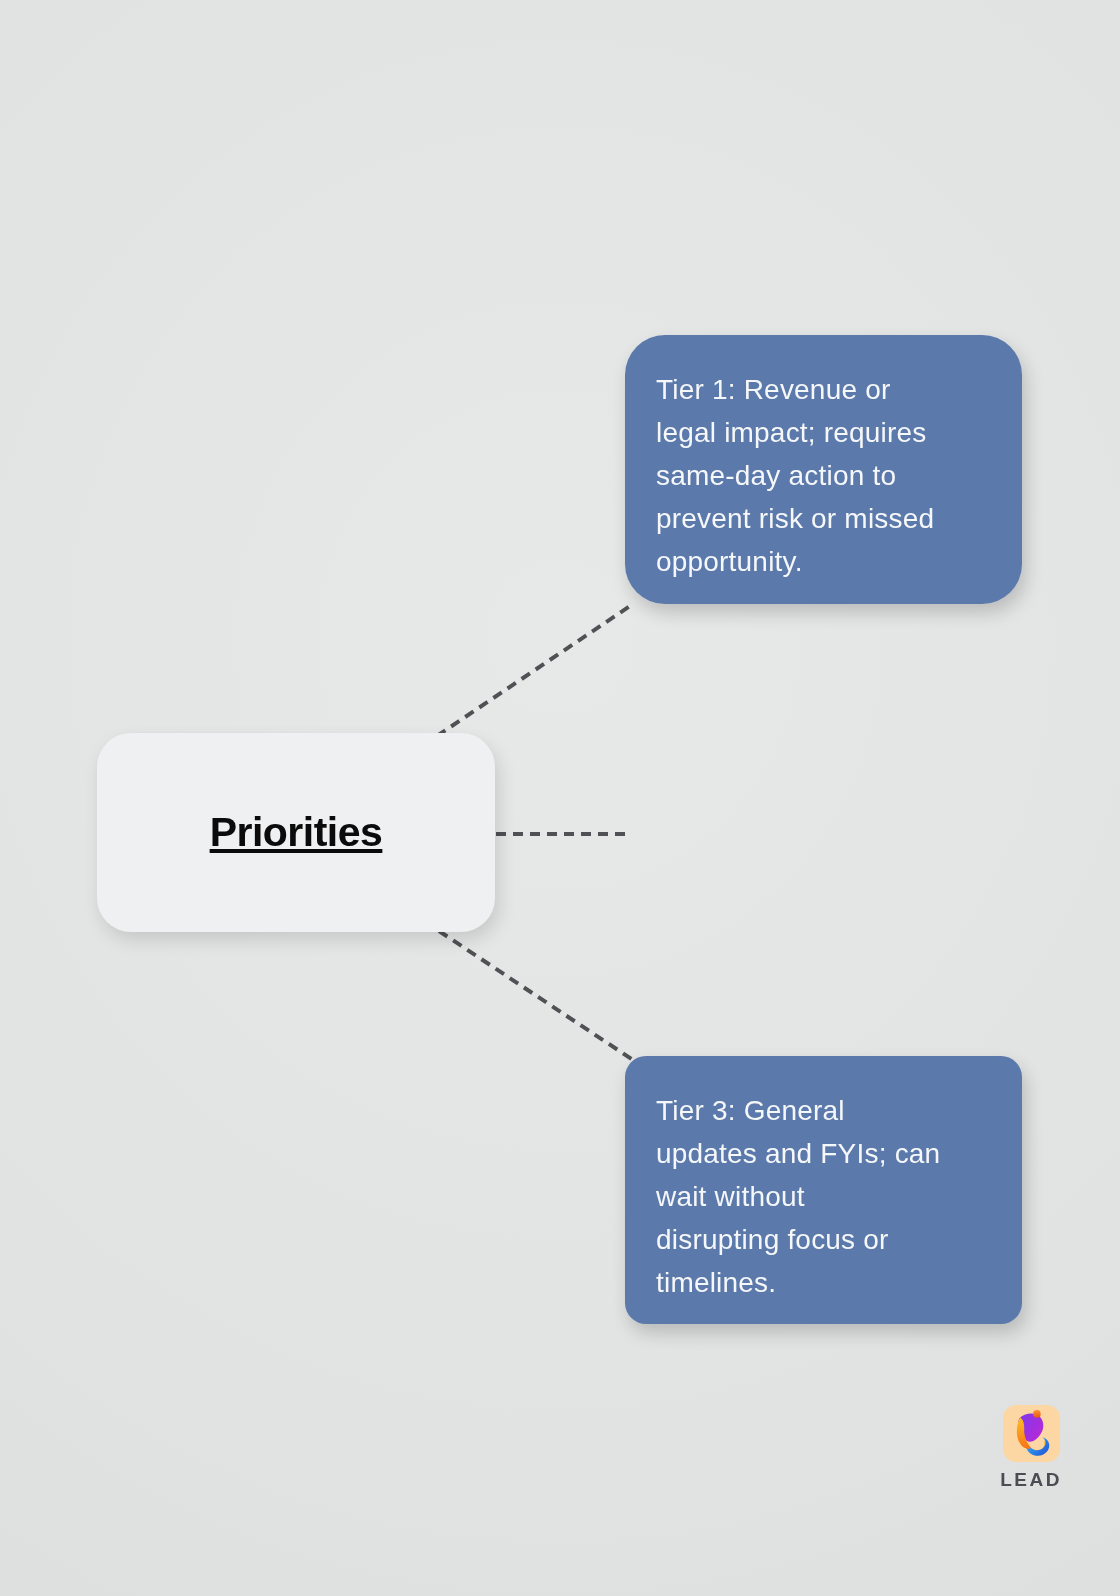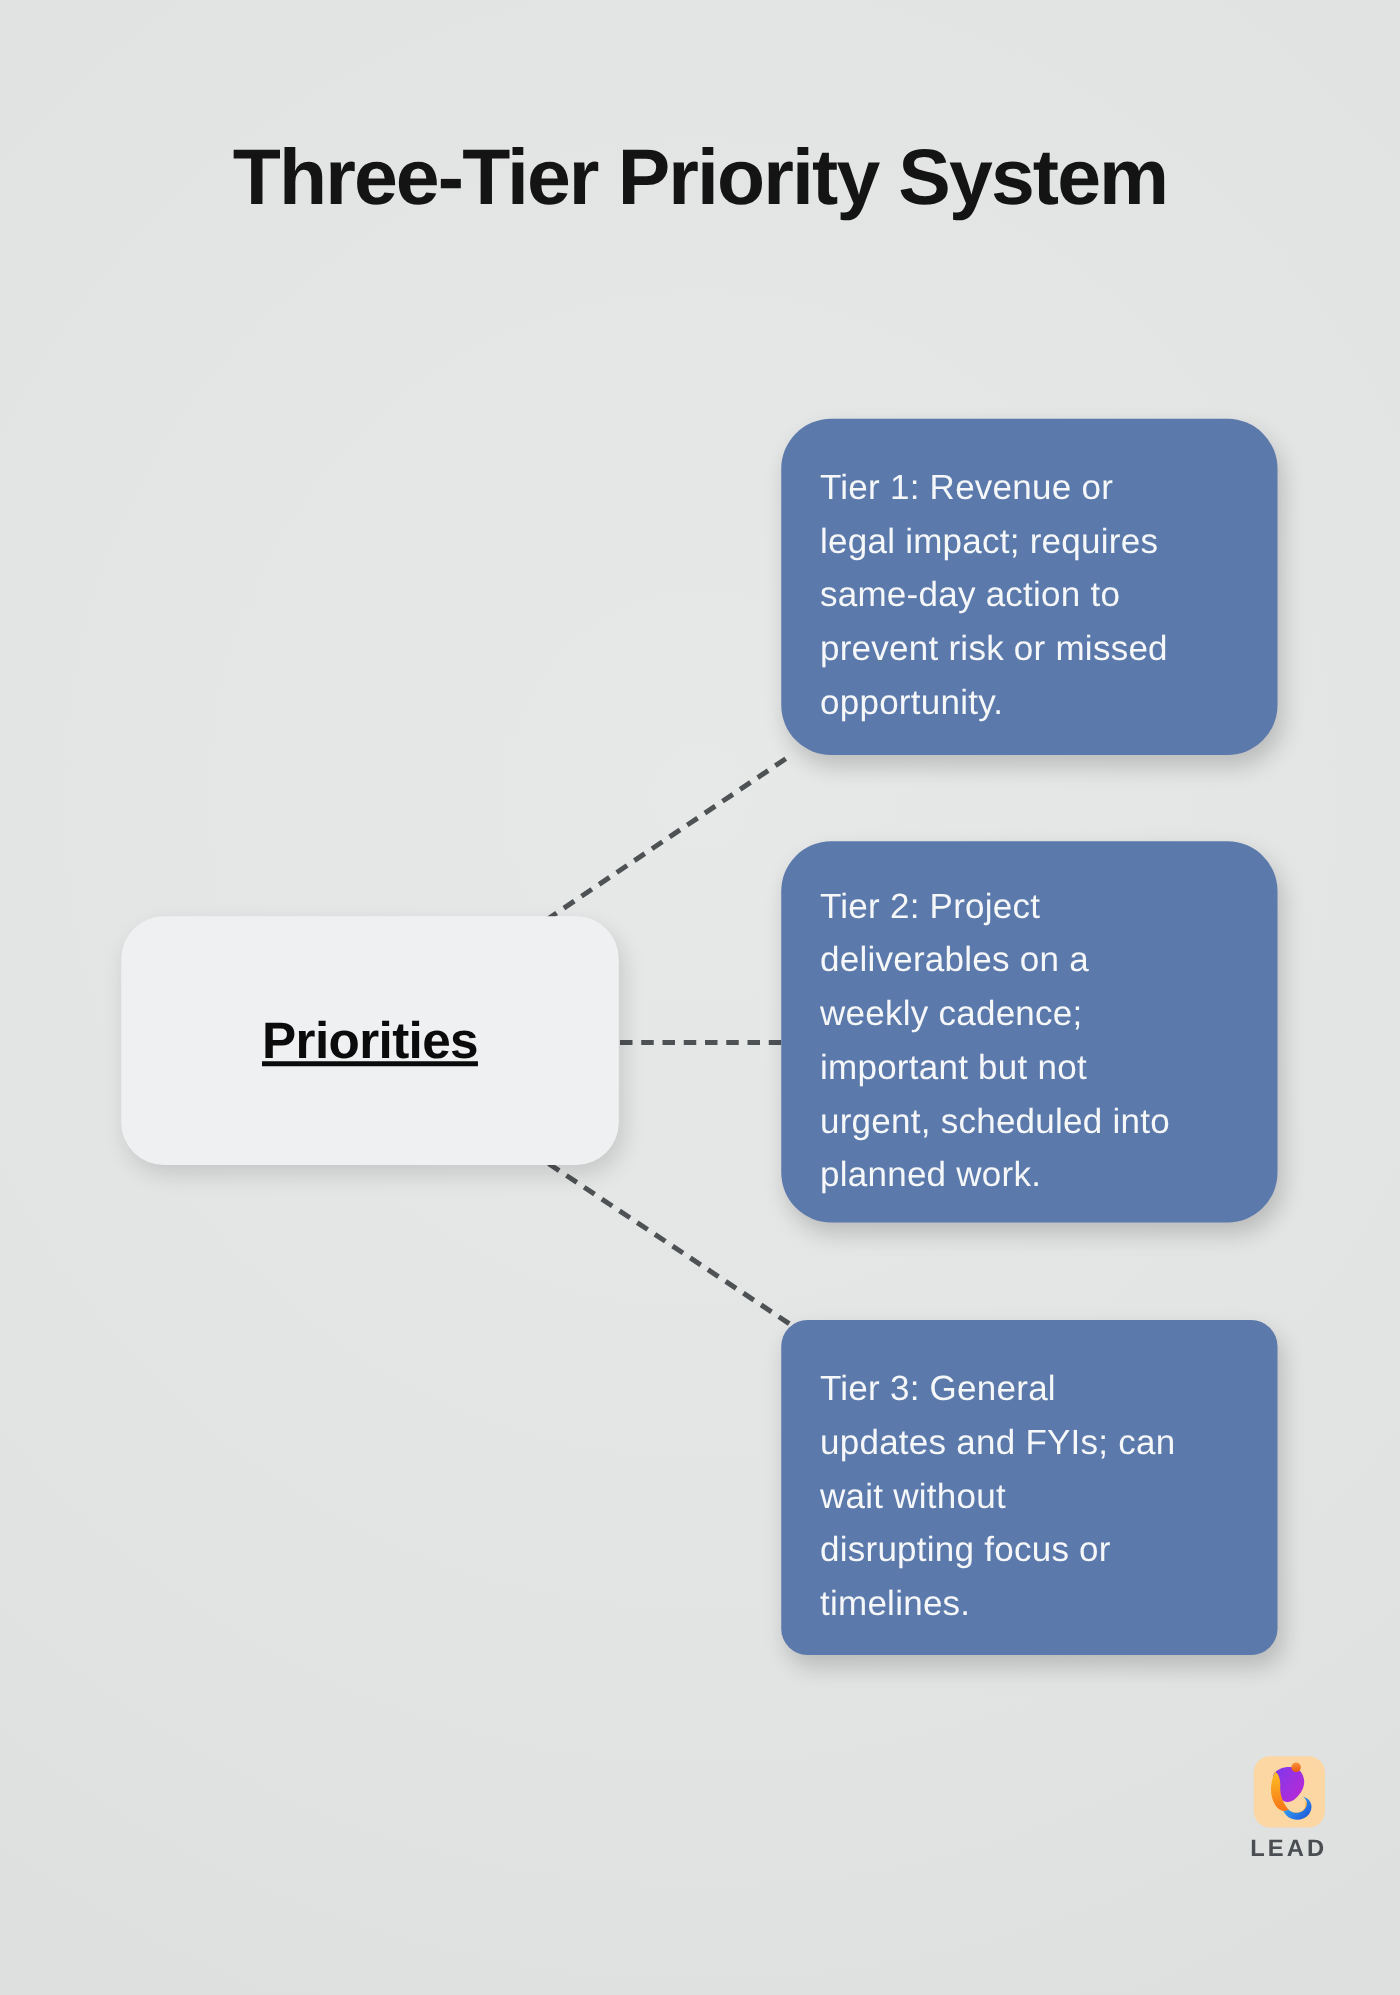--- a/index.html
+++ b/index.html
@@ -109,48 +109,39 @@
     font-weight: 700;
     letter-spacing: 2.5px;
     color: #4a4d52;
   }
 </style>
 </head>
 <body>
 
 <div class="canvas">
 
-  <h1 class="page-title">Three-Tier Priority System</h1>
 
   <svg class="connectors" width="1120" height="1596" viewBox="0 0 1120 1596" xmlns="http://www.w3.org/2000/svg">
     <line x1="437" y1="736" x2="633" y2="604" stroke="#4f5254" stroke-width="4" stroke-dasharray="10 7"></line>
     <line x1="496" y1="834" x2="627" y2="834" stroke="#4f5254" stroke-width="4" stroke-dasharray="10 7"></line>
     <line x1="439" y1="931" x2="633" y2="1060" stroke="#4f5254" stroke-width="4" stroke-dasharray="10 7"></line>
   </svg>
 
   <div class="root-node">
     <span class="root-label">Priorities</span>
   </div>
 
   <div class="tier-box tier-1">
     <p class="tier-text">Tier 1: Revenue or
 legal impact; requires
 same-day action to
 prevent risk or missed
 opportunity.</p>
   </div>
 
-  <div class="tier-box tier-2">
-    <p class="tier-text">Tier 2: Project
-deliverables on a
-weekly cadence;
-important but not
-urgent, scheduled into
-planned work.</p>
-  </div>
 
   <div class="tier-box tier-3">
     <p class="tier-text">Tier 3: General
 updates and FYIs; can
 wait without
 disrupting focus or
 timelines.</p>
   </div>
 
   <div class="brand">

